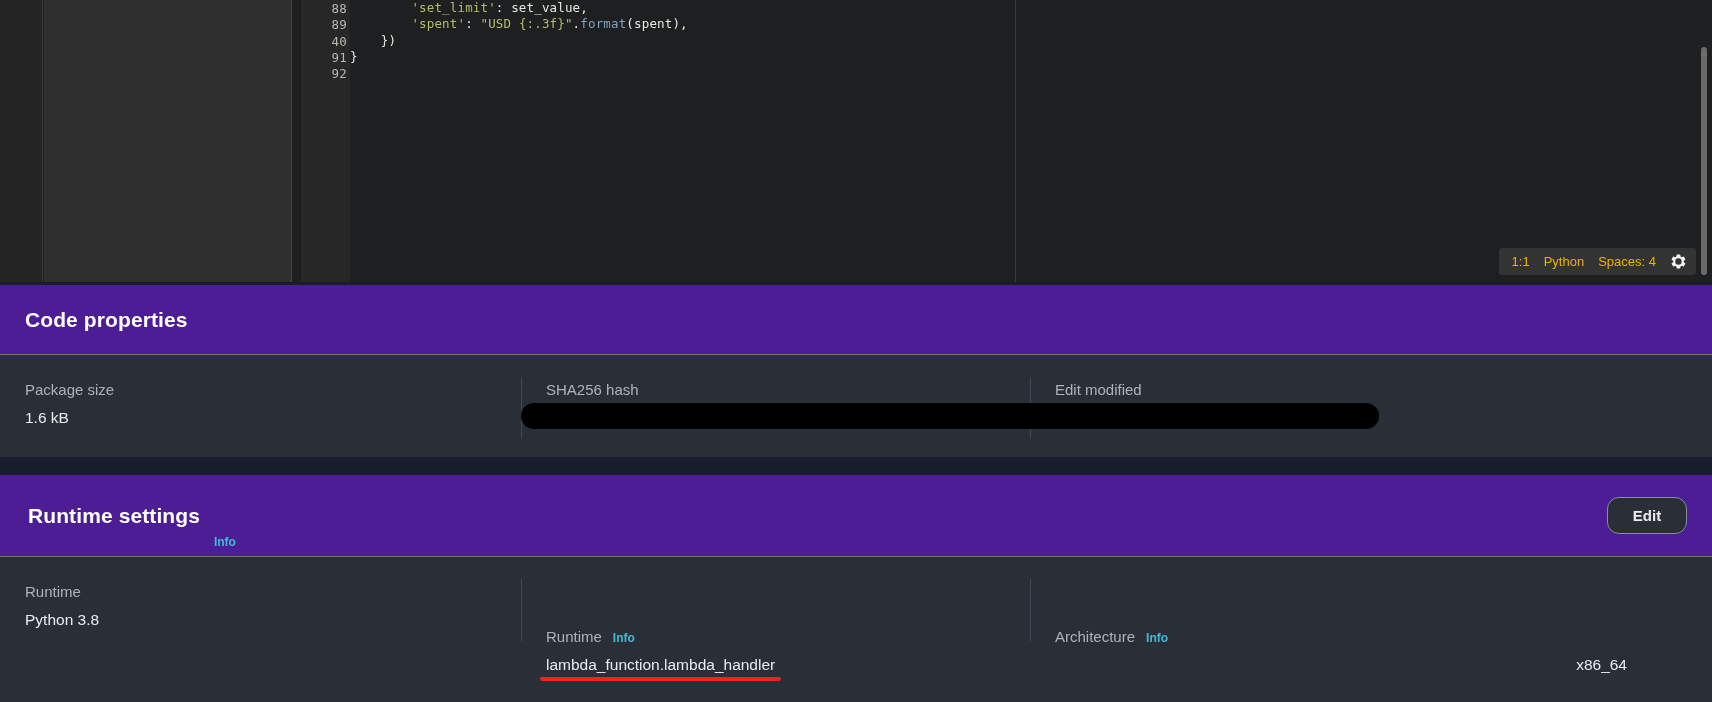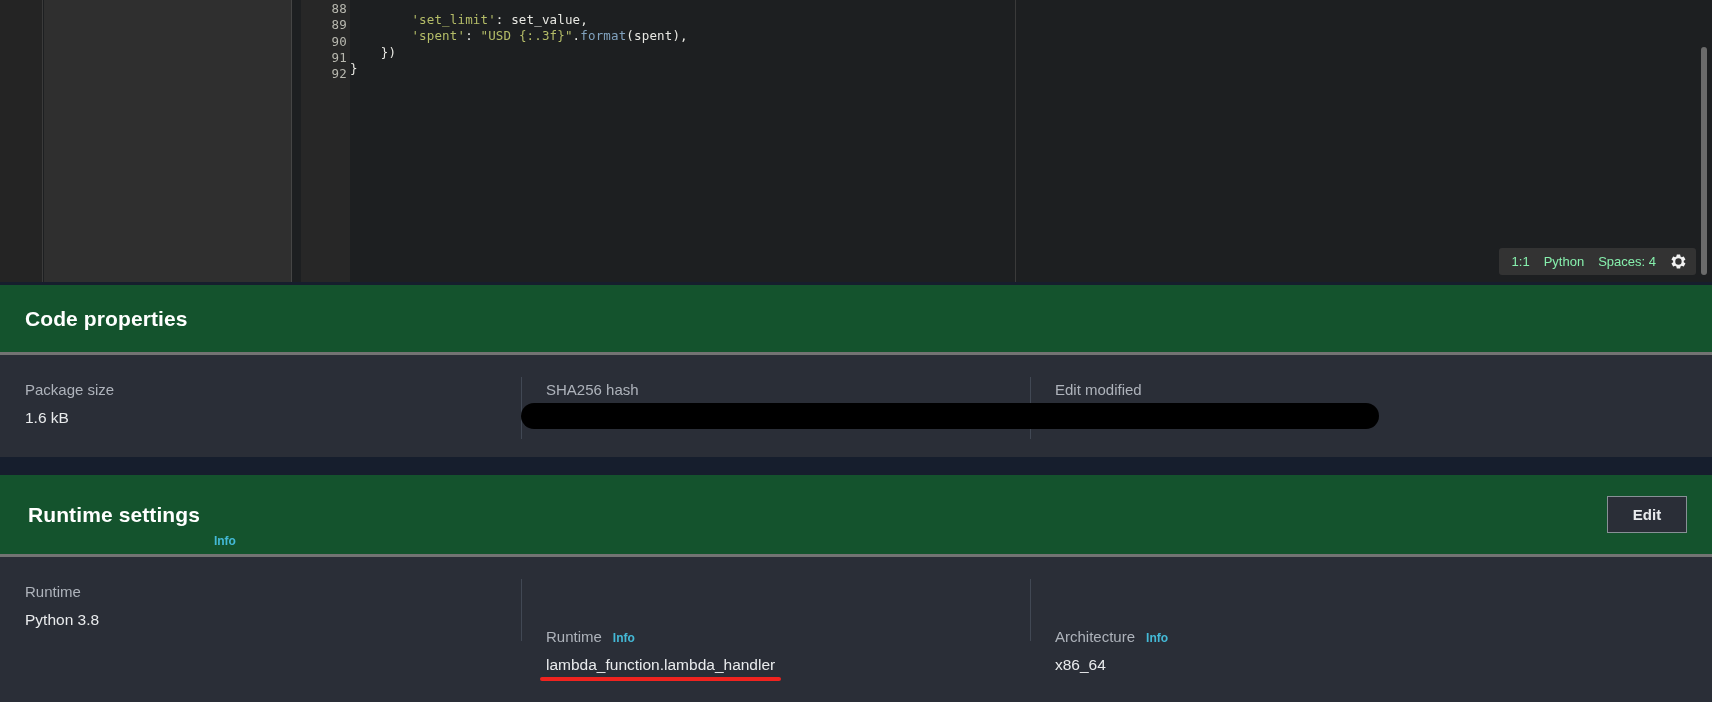--- a/index.html
+++ b/index.html
@@ -53,21 +53,21 @@
     font-family: "DejaVu Sans Mono", monospace;
     font-size: 12.5px;
     line-height: 16.3px;
     color: #b9b9b0;
     letter-spacing: 0.2px;
   }
   .editor-code {
     position: absolute; left: 350px; top: 0;
     width: 1362px; height: 285px;
     background: #1d1f21;
-    padding-top: 12px;
+    padding-top: 0;
     overflow: hidden;
   }
   .editor-code .codeline {
     display: block;
     white-space: pre;
     font-family: "DejaVu Sans Mono", monospace;
     font-size: 12.5px;
     line-height: 16.3px;
     color: #e8e8e3;
     letter-spacing: 0.15px;
@@ -102,44 +102,44 @@
     display: flex;
     align-items: center;
     gap: 14px;
     padding: 0 9px 0 13px;
     background: #333333;
     border-radius: 3px;
   }
   .editor-statusbar .sb-item {
     font-family: "Liberation Sans", sans-serif;
     font-size: 13px;
-    color: #86efac;
+    color: #eab308;
     white-space: nowrap;
   }
   .gear-icon { display: block; width: 17px; height: 17px; }
   .editor-bottom-edge {
     position: absolute; left: 0; bottom: 0;
     width: 1712px; height: 3px;
     background: #161e2d;
   }
 
   
   .panel {
     position: absolute;
     left: 0;
     width: 1712px;
     background: #2a2e37;
   }
   .panel-header {
     height: 70px;
-    background: #14532d;
+    background: #4c1d95;
     display: flex;
     align-items: center;
     padding: 0 25px;
-    border-bottom: 3px solid #737373;
+    border-bottom: 1px solid #737373;
   }
   .panel-title {
     font-size: 21px;
     font-weight: bold;
     color: #ffffff;
     letter-spacing: 0.1px;
   }
   .info-link {
     font-size: 12px;
     font-weight: bold;
@@ -150,21 +150,21 @@
   }
   .panel-title + .info-link { margin-left: 14px; position: relative; top: 2px; }
 
   .edit-button {
     margin-left: auto;
     height: 37px;
     min-width: 80px;
     padding: 0 22px;
     background: #2a2e37;
     border: 1px solid #889096;
-    border-radius: 0;
+    border-radius: 12px;
     color: #e9ebed;
     font-family: "Liberation Sans", sans-serif;
     font-size: 15px;
     font-weight: bold;
     cursor: pointer;
   }
 
   .panel-body {
     display: flex;
     padding: 26px 0 0 0;
@@ -238,21 +238,21 @@
 <div id="app">
 
   <div class="editor">
 
     <div class="editor-railstrip"></div>
     <div class="editor-filetree"></div>
 
     <div class="editor-gutter">
       <span class="lineno">88</span>
       <span class="lineno">89</span>
-      <span class="lineno">90</span>
+      <span class="lineno">40</span>
       <span class="lineno">91</span>
       <span class="lineno">92</span>
     </div>
 
     <div class="editor-code" id="editor-code">
         <span class="codeline"><span class="tok-pln">        </span><span class="tok-str">'set_limit'</span><span class="tok-pln">: set_value,</span></span>
         <span class="codeline"><span class="tok-pln">        </span><span class="tok-str">'spent'</span><span class="tok-pln">: </span><span class="tok-str">"USD {:.3f}"</span><span class="tok-pln">.</span><span class="tok-fn">format</span><span class="tok-pln">(spent),</span></span>
         <span class="codeline"><span class="tok-pln">    })</span></span>
         <span class="codeline"><span class="tok-pln">}</span></span>
         <span class="codeline">&nbsp;</span>
@@ -321,21 +321,21 @@
         </div>
         <span class="prop-value">Python 3.8</span>
       </div>
       <div class="prop-col divided" style="width:509px;">
         <div class="prop-label-row">
           <span class="prop-label">Runtime</span>
           <span class="info-link">Info</span>
         </div>
         <span class="prop-value underlined">lambda_function.lambda_handler</span>
       </div>
-      <div class="prop-col divided" style="width:622px;">
+      <div class="prop-col divided" style="width:622px;text-align:right;">
         <div class="prop-label-row">
           <span class="prop-label">Architecture</span>
           <span class="info-link">Info</span>
         </div>
         <span class="prop-value">x86_64</span>
       </div>
     </div>
   </div>
 
 </div>

